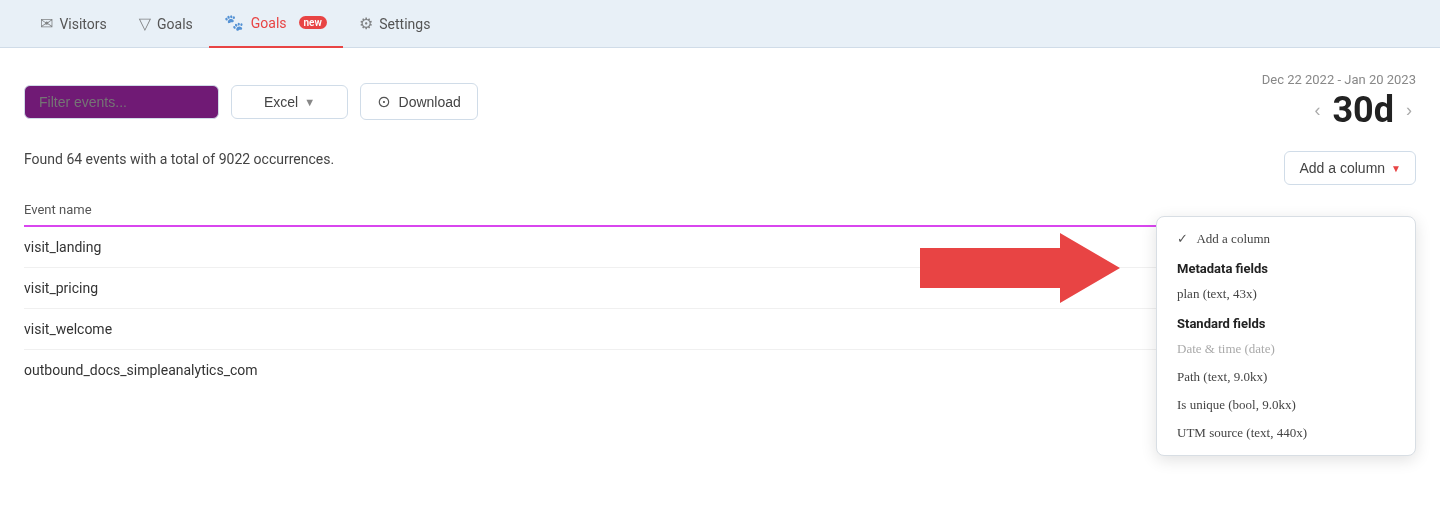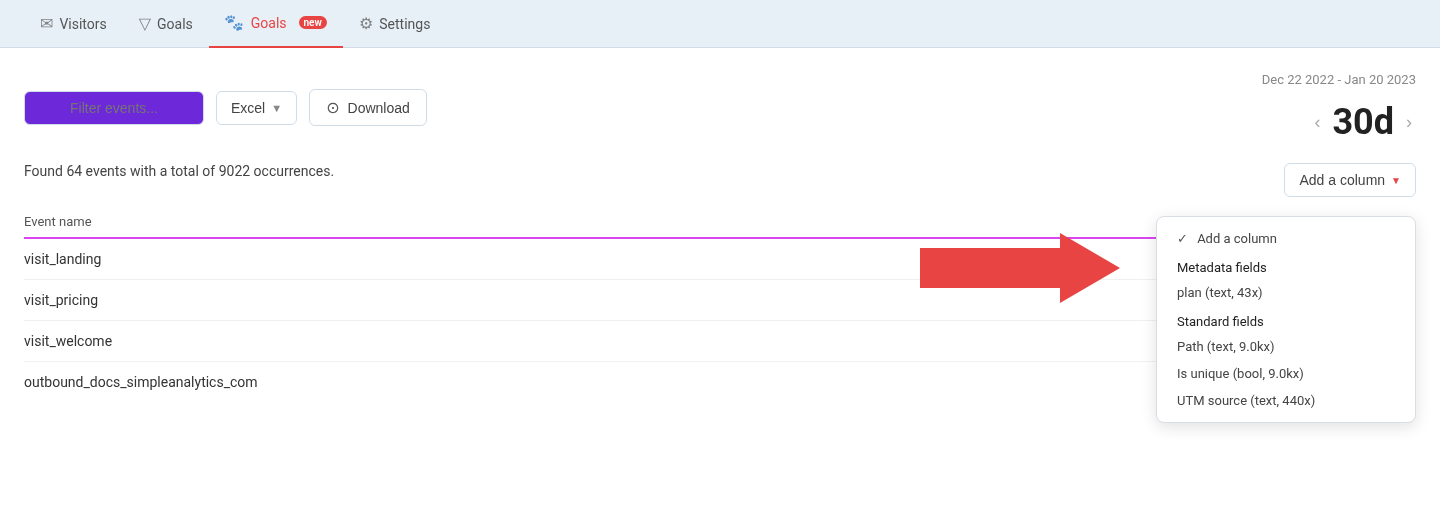--- a/index.html
+++ b/index.html
@@ -64,29 +64,28 @@
       align-items: center;
       gap: 12px;
       margin-bottom: 20px;
     }
     .filter-input {
       border: 1px solid #d0dce8;
       border-radius: 6px;
       padding: 8px 14px;
       font-size: 14px;
       color: #aaa;
-      width: 180px;
+      width: 195px;
       outline: none;
-      background: #6d28d9;
-      text-align: center;
+      background: #701a75;
     }
     .excel-btn {
       border: 1px solid #d0dce8;
       border-radius: 6px;
-      padding: 8px 14px;
+      padding: 8px 32px;
       font-size: 14px;
       background: white;
       cursor: pointer;
       display: flex;
       align-items: center;
       gap: 6px;
       color: #444;
     }
     .download-btn {
       border: 1px solid #d0dce8;
@@ -100,21 +99,21 @@
       gap: 8px;
       color: #444;
     }
     .date-range-area {
       margin-left: auto;
       text-align: right;
     }
     .date-range-text {
       font-size: 13px;
       color: #888;
-      margin-bottom: 14px;
+      margin-bottom: 2px;
     }
     .period-selector {
       display: flex;
       align-items: center;
       gap: 8px;
       justify-content: flex-end;
     }
     .period-nav {
       font-size: 18px;
       color: #aaa;
@@ -192,32 +191,33 @@
       box-shadow: 0 4px 16px rgba(0,0,0,0.12);
       width: 260px;
       z-index: 100;
       padding: 8px 0;
     }
     .dropdown-item {
       padding: 6px 20px;
       font-size: 13px;
       color: #444;
       cursor: pointer;
+      font-family: Liberation Serif, serif;
     }
     .dropdown-item.checked {
       color: #444;
     }
     .dropdown-item .check {
       margin-right: 6px;
       color: #555;
     }
     .dropdown-section-header {
       padding: 8px 20px 4px 20px;
       font-size: 13px;
-      font-weight: 400;
+      font-weight: 700;
       color: #222;
     }
     .dropdown-item.disabled {
       color: #aaa;
       cursor: default;
     }
 
     
     .arrow-container {
       position: absolute;
@@ -316,20 +316,23 @@
     </div>
     <div class="dropdown-section-header">
       <span>Metadata fields</span>
     </div>
     <div class="dropdown-item">
       <span>plan (text, 43x)</span>
     </div>
     <div class="dropdown-section-header">
       <span>Standard fields</span>
     </div>
+    <div class="dropdown-item disabled">
+      <span>Date &amp; time (date)</span>
+    </div>
     <div class="dropdown-item">
       <span>Path (text, 9.0kx)</span>
     </div>
     <div class="dropdown-item">
       <span>Is unique (bool, 9.0kx)</span>
     </div>
     <div class="dropdown-item">
       <span>UTM source (text, 440x)</span>
     </div>
   </div>

